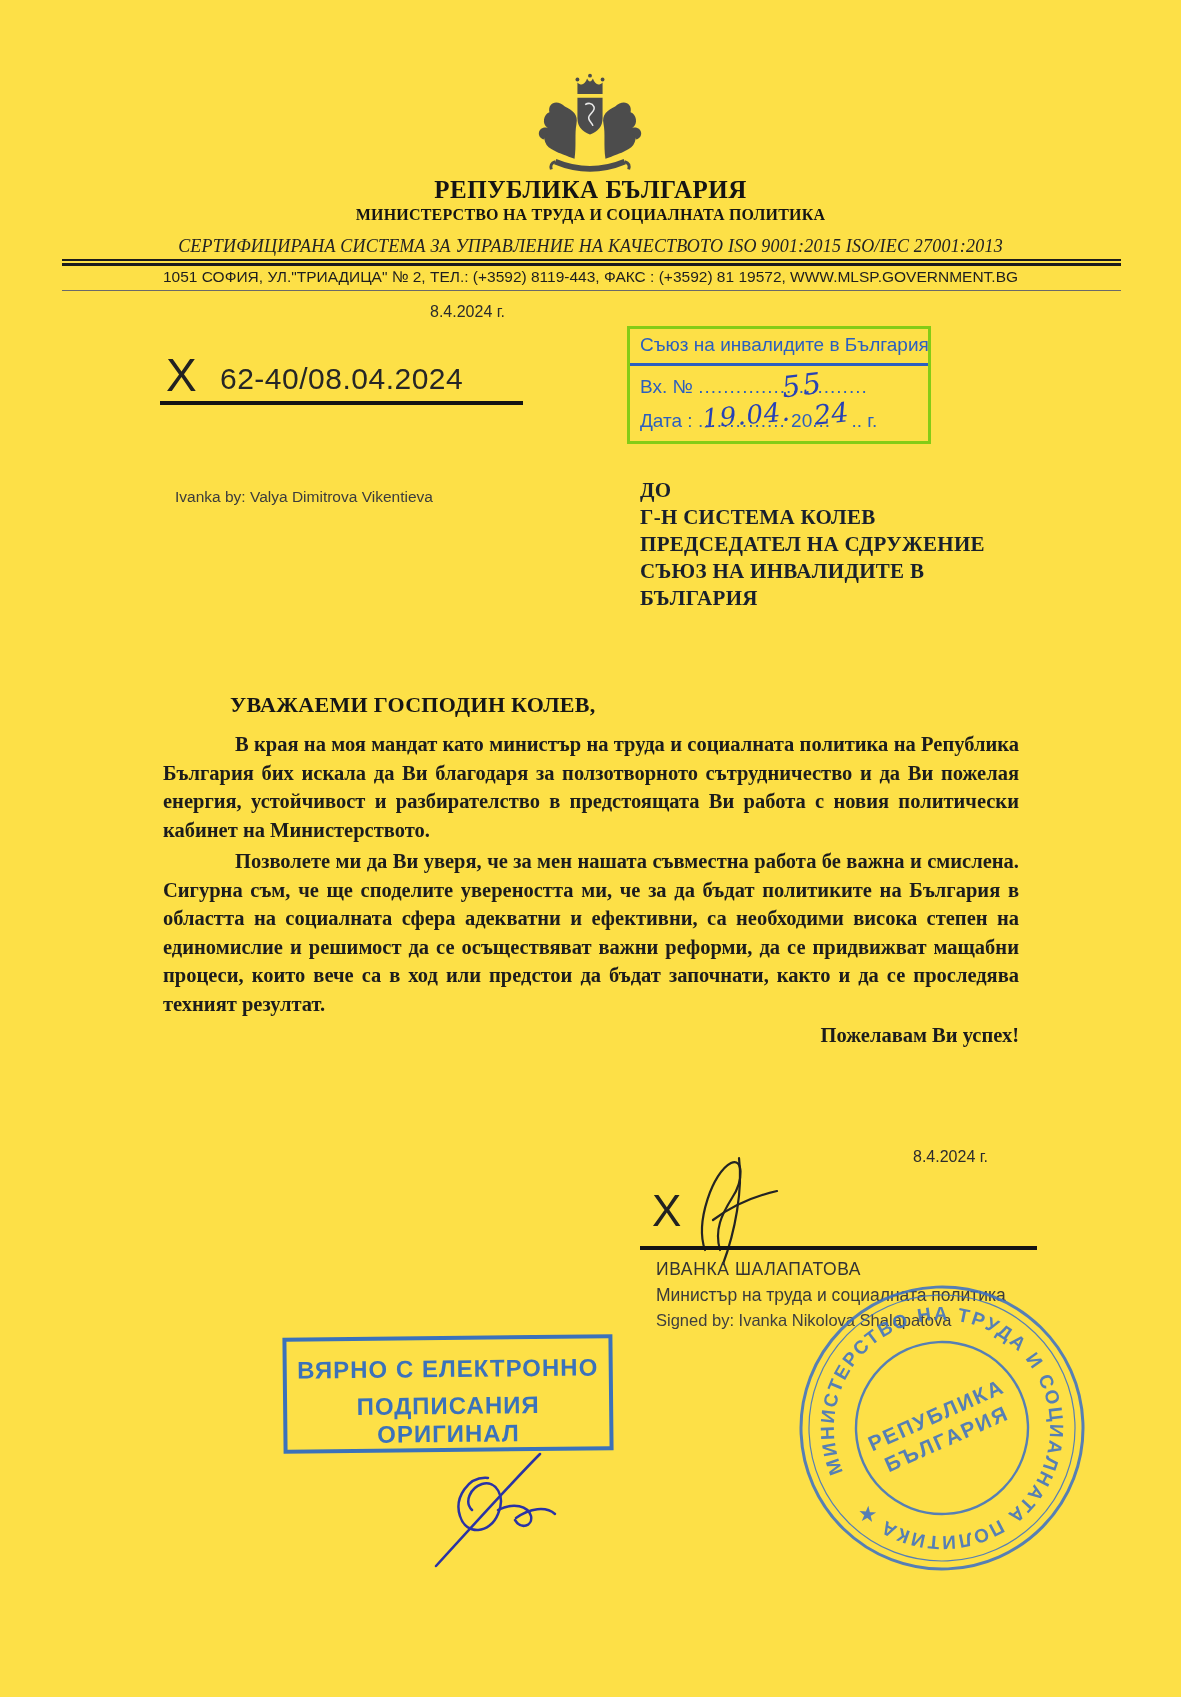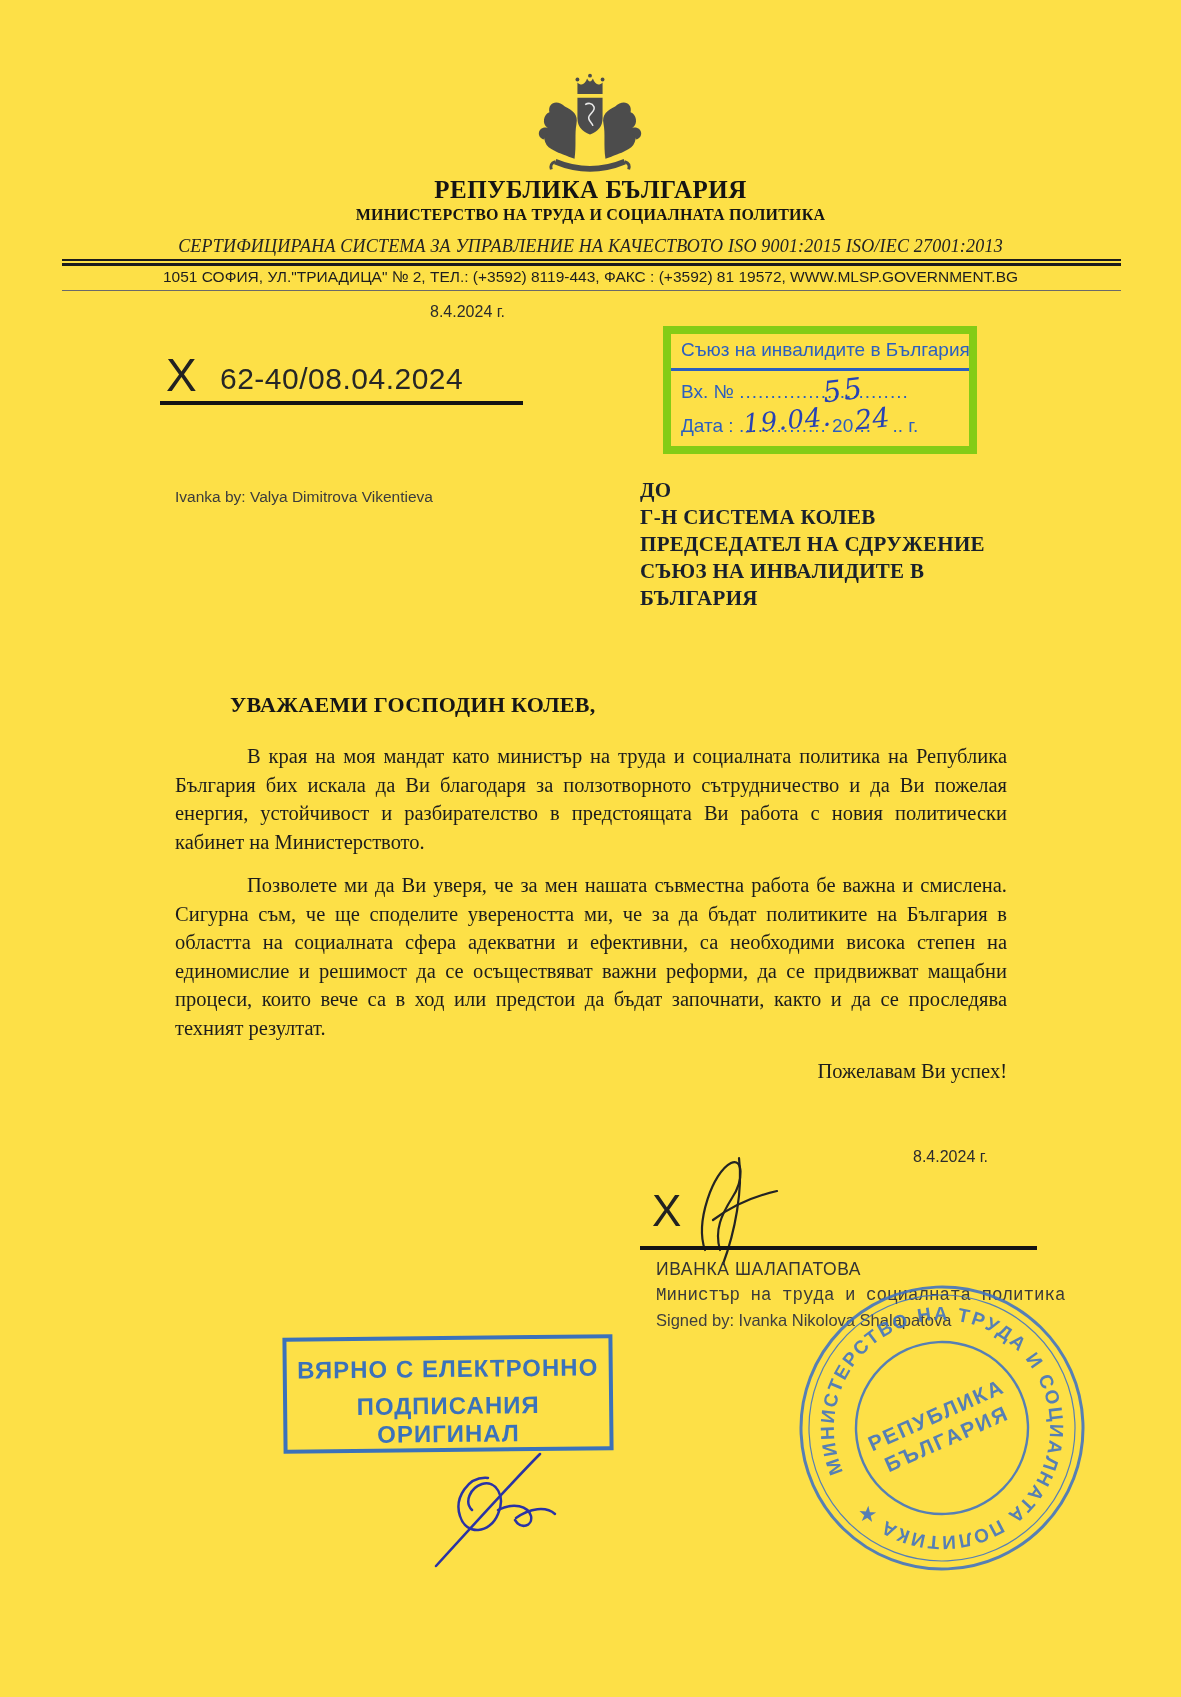--- a/index.html
+++ b/index.html
@@ -23,49 +23,48 @@
   
   .ref-date { left:430px; top:303px; font-family:"Liberation Sans", sans-serif; font-size:16px; color:#2c2c2c;}
   .ref-x { left:166px; top:348px; font-family:"Liberation Sans", sans-serif; font-size:46px; color:#222; }
   .ref-num { left:220px; top:362px; font-family:"Liberation Sans", sans-serif; font-size:30px; color:#262626; letter-spacing:.5px;}
   .ref-underline { left:160px; top:401px; width:363px; height:4px; background:#141414; }
   .signed-note { left:175px; top:488px; font-family:"Liberation Sans", sans-serif; font-size:15.5px; color:#3c3c3c;}
 
   
   .entry-stamp {
     left:627px; top:326px; width:298px;
-    border:8px solid #84cc16; color:#2b5fc0;
+    border:3px solid #84cc16; color:#2b5fc0;
     font-family:"Liberation Sans", sans-serif;
-    margin-left:36px;
   }
   .es-org { padding:5px 8px 7px 10px; border-bottom:3px solid #2b5fc0; font-size:19px; white-space:nowrap;}
   .es-row { position:relative; padding:10px 8px 2px 10px; font-size:19px; white-space:nowrap;}
   .es-row.last { padding-bottom:9px; }
   .hand { font-family:"DejaVu Serif", serif; font-style:italic; color:#2742b5; }
   .hand-55 { position:absolute; left:84px; top:-8px; font-size:29px; transform:rotate(-7deg); letter-spacing:2px;}
   .hand-date { position:absolute; left:68px; top:-10px; font-size:26px; transform:rotate(-5deg); letter-spacing:1px;}
   .hand-24 { position:absolute; left:196px; top:-12px; font-size:27px; transform:rotate(-6deg);}
   .es-dotwrap { position:relative; display:inline-block; }
   .es-dots { letter-spacing:1px; }
 
   
   .recipient { left:640px; top:477px; font-size:21px; font-weight:bold; line-height:27px; color:#19202c; letter-spacing:.3px;}
 
   
   .salutation { left:230px; top:692px; font-size:22px; font-weight:bold; color:#161616; letter-spacing:.3px;}
   .body-text { left:160px; top:727px; width:862px; font-size:20.5px; line-height:28.5px; text-align:justify; color:#1c1c1c;}
-  .body-text p { margin:15px; text-indent:72px; }
+  .body-text p { margin:3px; text-indent:72px;font-weight:bold; }
   .body-text p.closing { text-align:right; }
 
   
   .sig-date { left:913px; top:1148px; font-family:"Liberation Sans", sans-serif; font-size:16px; color:#2c2c2c;}
   .sig-x { left:652px; top:1186px; font-family:"Liberation Sans", sans-serif; font-size:44px; color:#222;}
   .sig-line { left:640px; top:1246px; width:397px; height:4px; background:#141414;}
   .sig-name  { left:656px; top:1259px; font-family:"Liberation Sans", sans-serif; font-size:17.5px; color:#333; letter-spacing:.6px;}
-  .sig-title { left:656px; top:1285px; font-family:Liberation Mono, monospace; font-size:17.5px; color:#3a3a3a;}
+  .sig-title { left:656px; top:1285px; font-family:Liberation Sans, sans-serif; font-size:17.5px; color:#3a3a3a;}
   .sig-signed{ left:656px; top:1311px; font-family:"Liberation Sans", sans-serif; font-size:16.5px; color:#3f3f3f;}
 
   
   .cert-stamp {
     left:283px; top:1336px; width:322px; height:108px;
     border:4px solid #2f6cc2; color:#2f6cc2; text-align:center;
     font-family:"Liberation Sans", sans-serif; font-weight:bold;
     transform:rotate(-.6deg); opacity:.94;
   }
   .cert-stamp .l1 { margin-top:15px; font-size:24px; letter-spacing:1px;}

